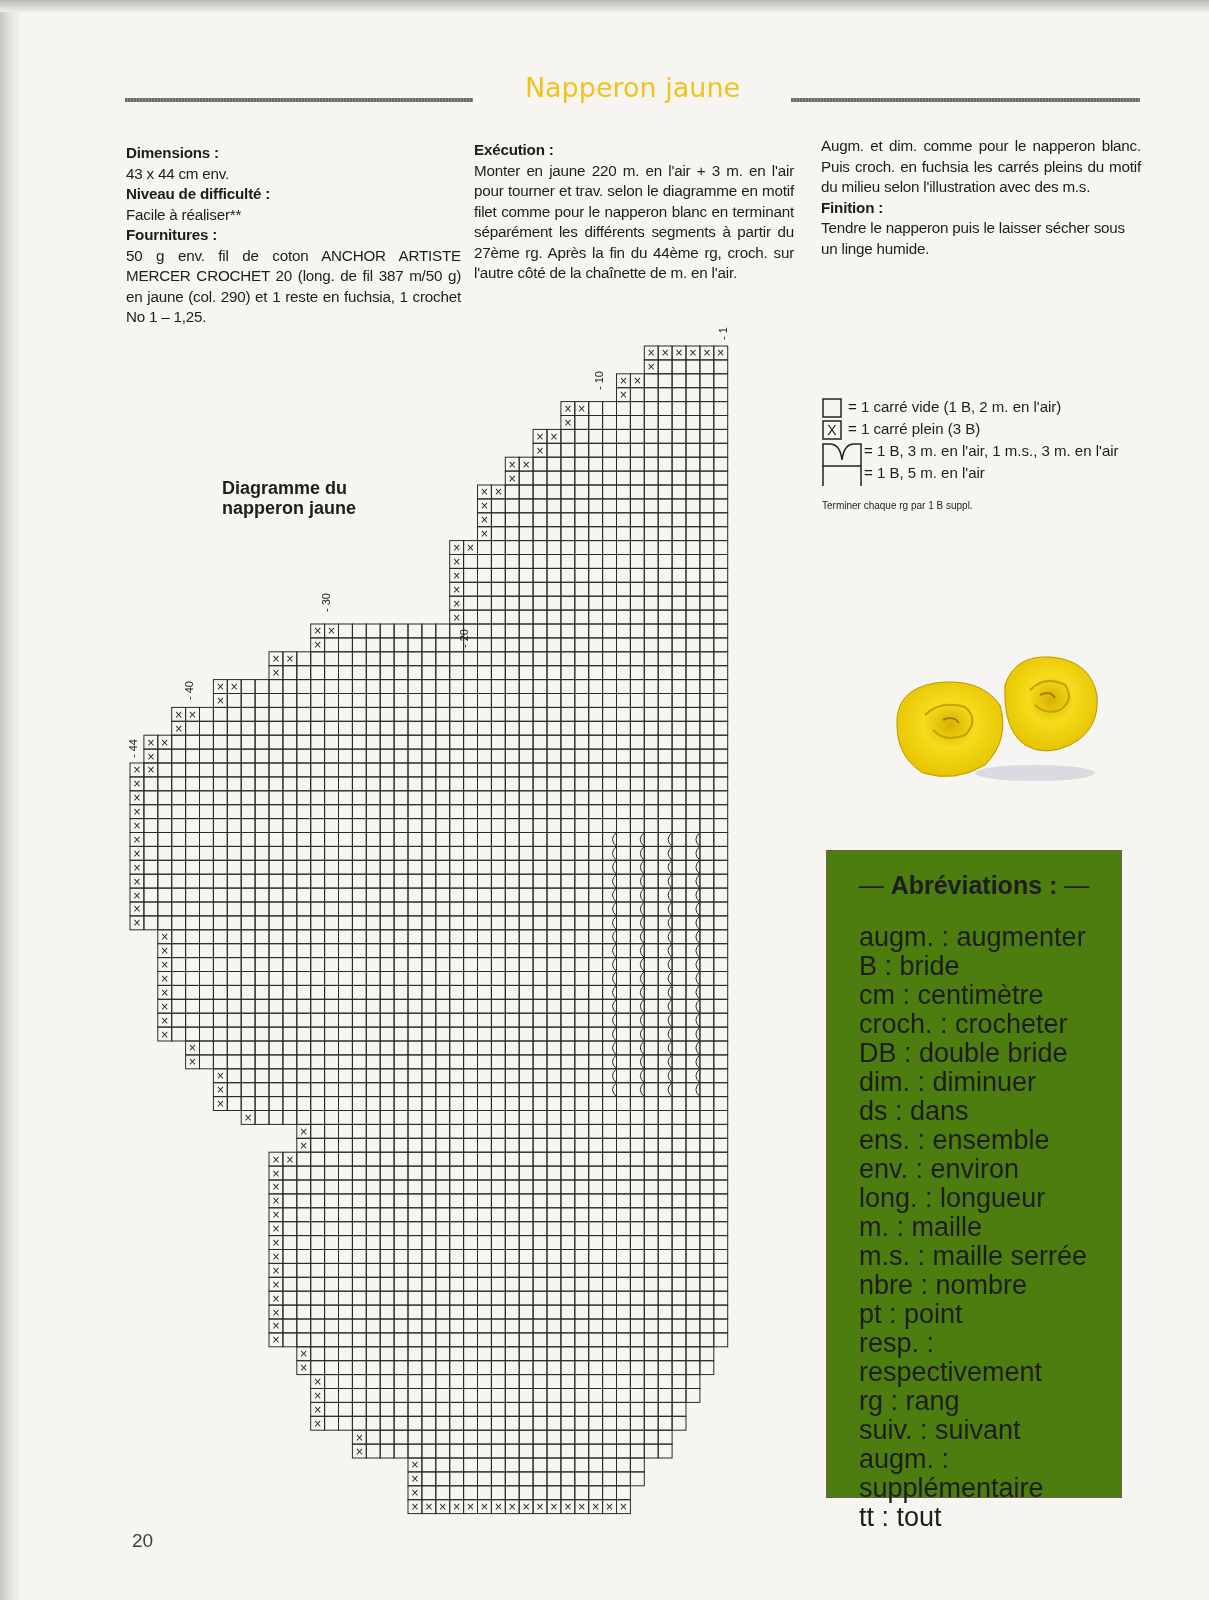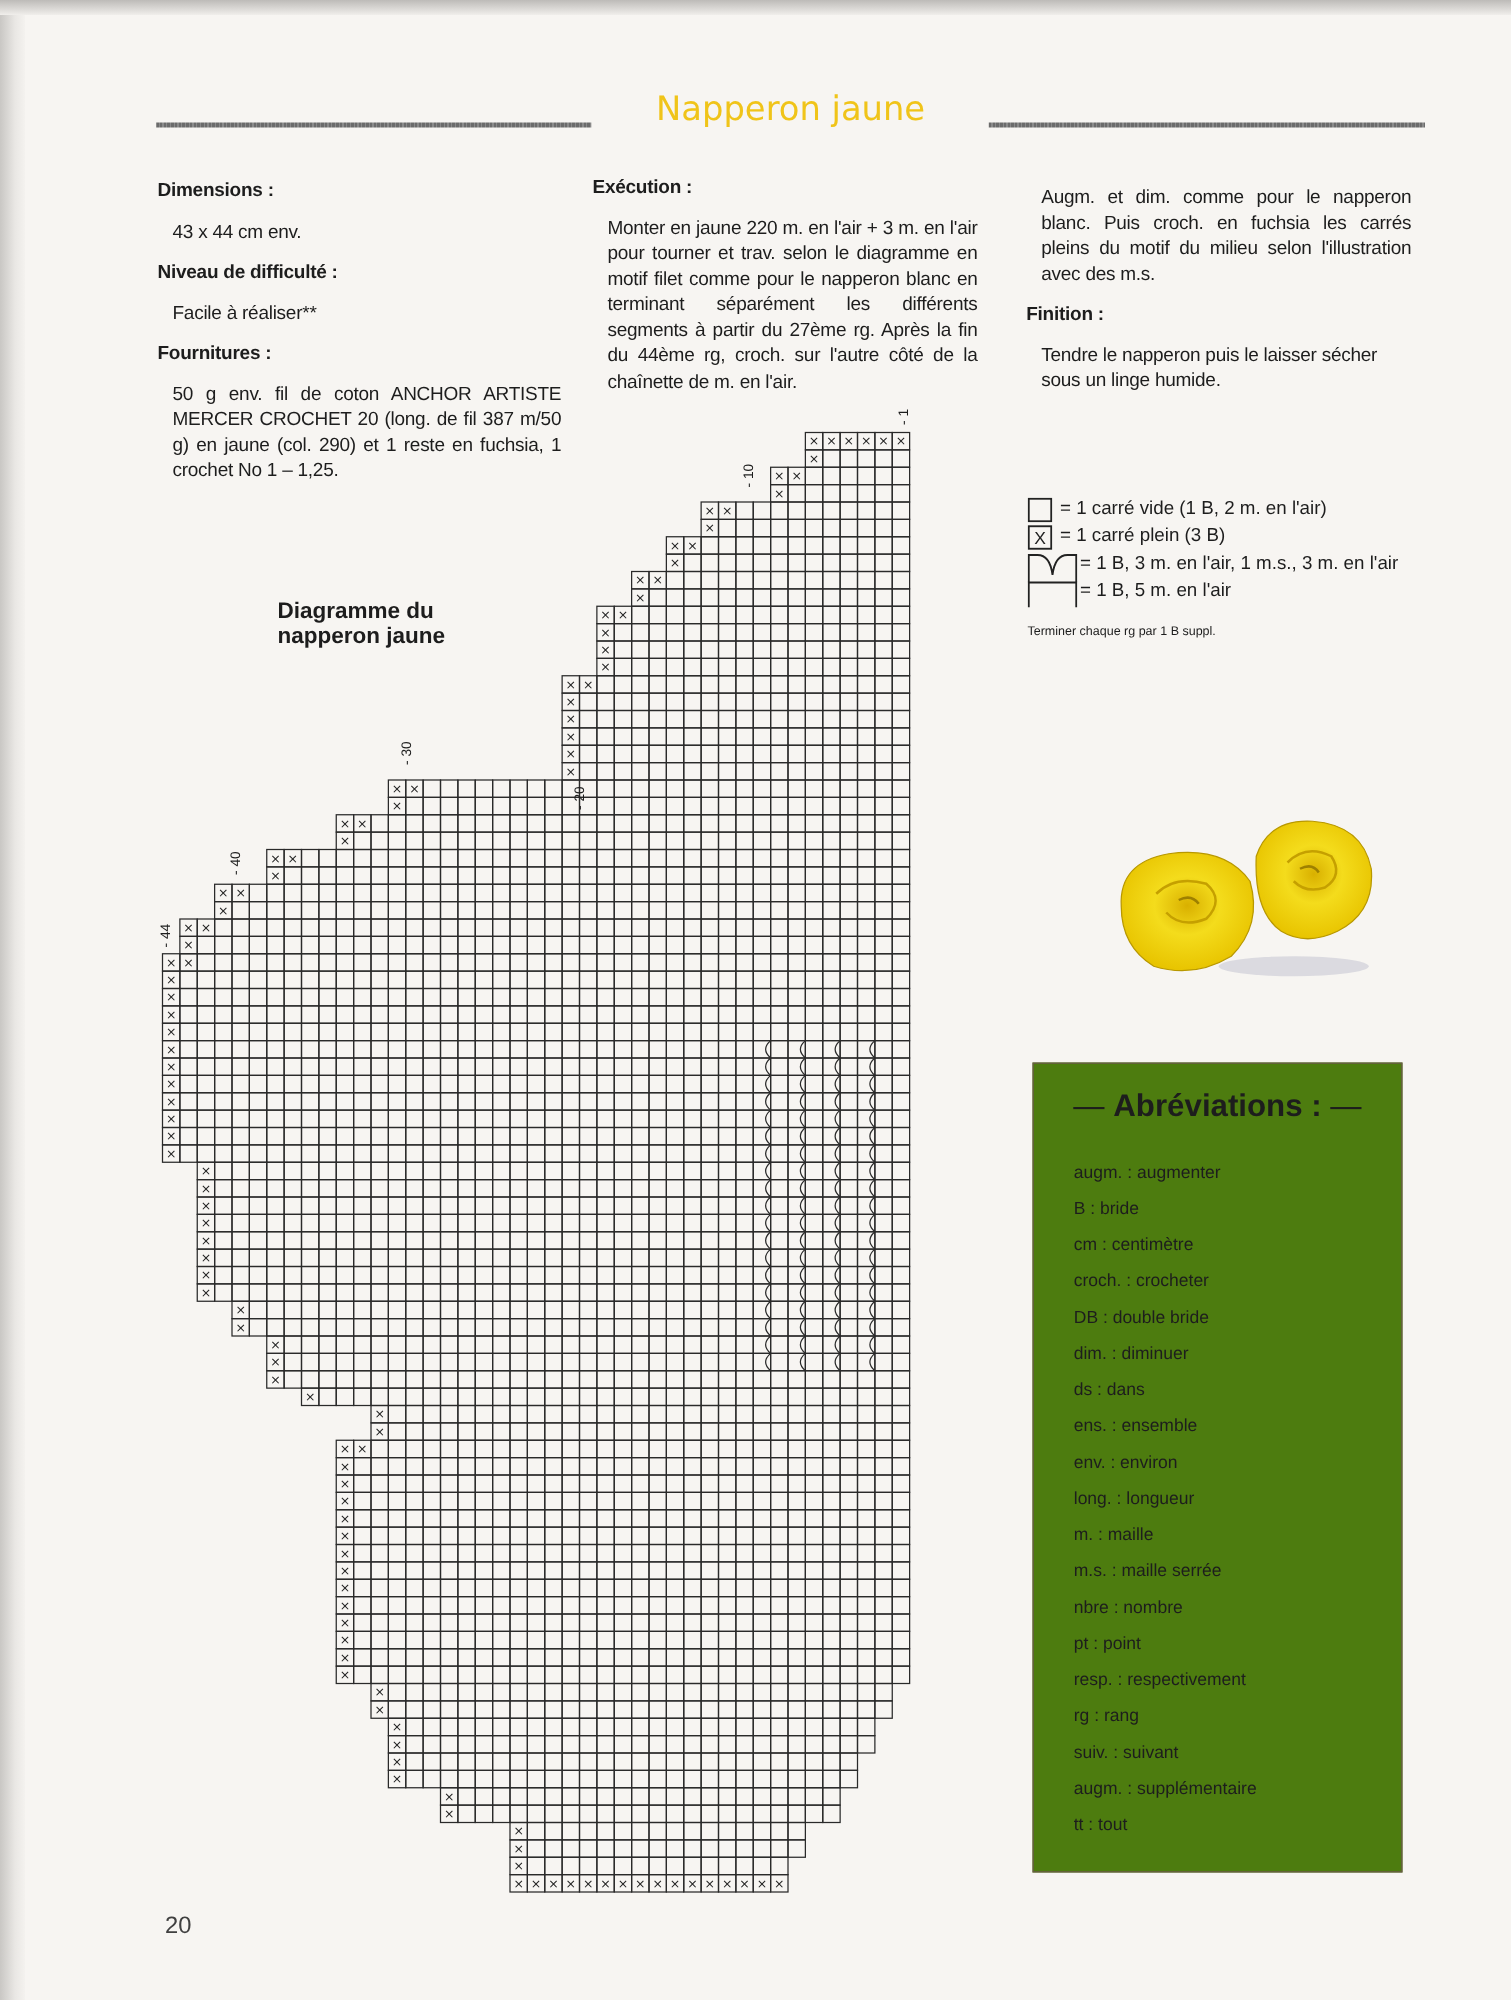--- a/index.html
+++ b/index.html
@@ -4,32 +4,32 @@
 <style>
   html,body{margin:0;padding:0;}
   body{width:1209px;height:1600px;background:#f7f5f2;position:relative;overflow:hidden;font-family:"Liberation Sans",sans-serif;color:#1d1d1d;}
   .binding{position:absolute;left:0;top:0;width:20px;height:1600px;background:linear-gradient(90deg,#c9c7c4,#e9e7e4 60%,#f4f2ef);}
   .topshade{position:absolute;left:0;top:0;width:1209px;height:12px;background:linear-gradient(#bdbbb8,#f0eeeb);}
   .title-row{position:absolute;top:72px;left:125px;width:1015px;height:40px;}
   .title-rule{position:absolute;top:26px;height:4px;background:repeating-linear-gradient(90deg,#6b6b6b 0 2px,#8a8a8a 2px 3px);}
   .title{position:absolute;left:0;width:1015px;top:0;text-align:center;font-family:"DejaVu Sans",sans-serif;font-size:27px;color:#f0c419;}
   .col{position:absolute;font-family:"Liberation Sans",sans-serif;font-size:15.2px;line-height:20.5px;letter-spacing:-0.2px;}
   .col b{font-weight:bold;display:block;}
-  .col p{margin:12px;}
+  .col p{margin:0;}
   .legend{position:absolute;left:822px;top:397px;width:330px;}
   .legend h3{margin:0 0 14px 0;font-size:18px;line-height:21px;font-weight:bold;font-family:"Liberation Sans",sans-serif;}
   .lg-row{position:relative;font-size:15px;line-height:19px;margin-bottom:3px;padding-left:42px;}
   .lg-sym{position:absolute;left:0;top:1px;}
   .lg-note{margin-top:18px;font-size:10px;}
   .diag-title{position:absolute;left:222px;top:478px;font-weight:bold;font-size:18px;line-height:20px;font-family:"Liberation Sans",sans-serif;}
   .rose{position:absolute;left:885px;top:645px;width:220px;height:140px;}
   .abbr-box{position:absolute;left:826px;top:850px;width:294px;height:646px;border:1.5px solid #6b5a4a;background:#4d7c0f;}
   .abbr-title{position:absolute;top:20px;left:0;width:294px;text-align:center;font-weight:bold;font-size:25px;font-family:"Liberation Sans",sans-serif;}
   .abbr-title .dash{font-weight:normal;}
-  .abbr-list{position:absolute;left:32px;top:72px;font-size:14px;line-height:29px;}
+  .abbr-list{position:absolute;left:32px;top:72px;font-size:27px;line-height:29px;}
   .page-num{position:absolute;left:132px;top:1530px;font-size:19px;color:#404040;}
   #grid{position:absolute;left:0;top:0;}
   .rownum{position:absolute;font-size:11px;transform:rotate(-90deg);transform-origin:left top;white-space:nowrap;}
 </style>
 </head>
 <body>
 
 <div class="binding"></div>
 <div class="topshade"></div>
 

